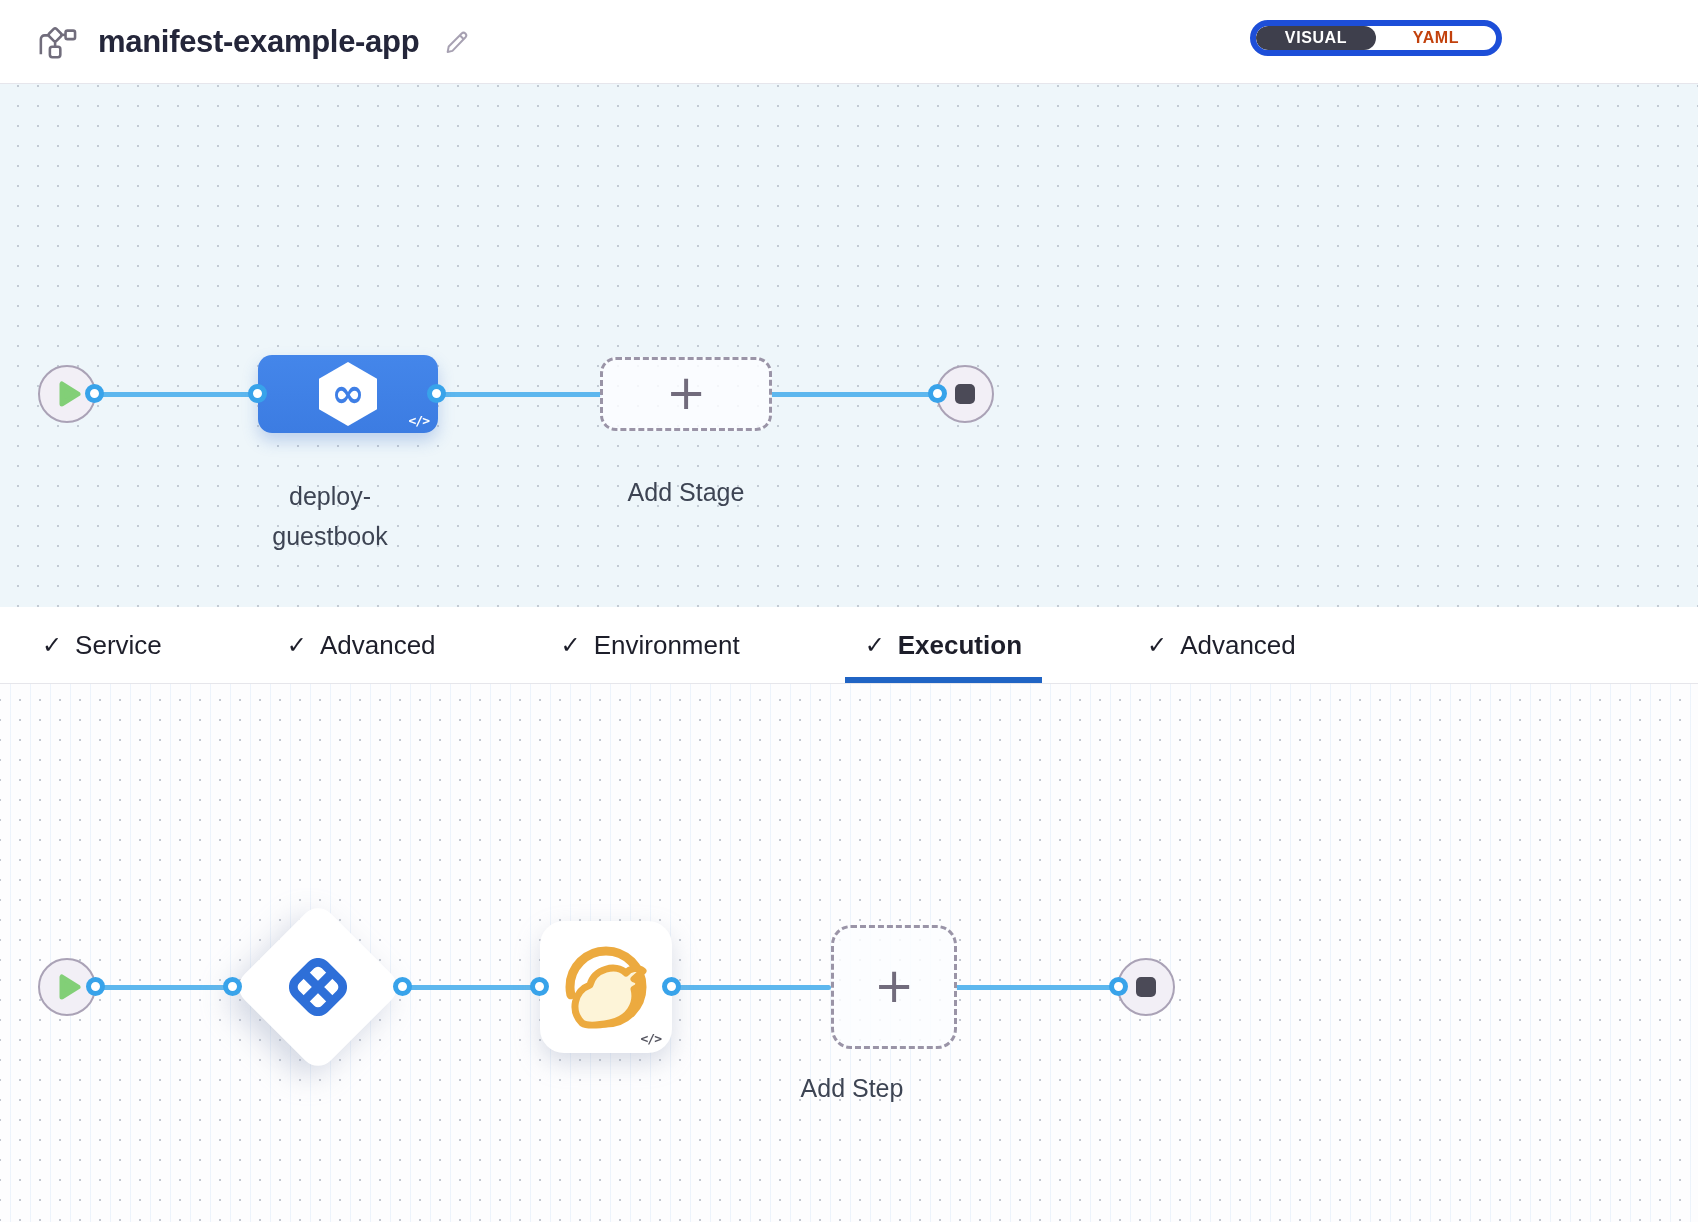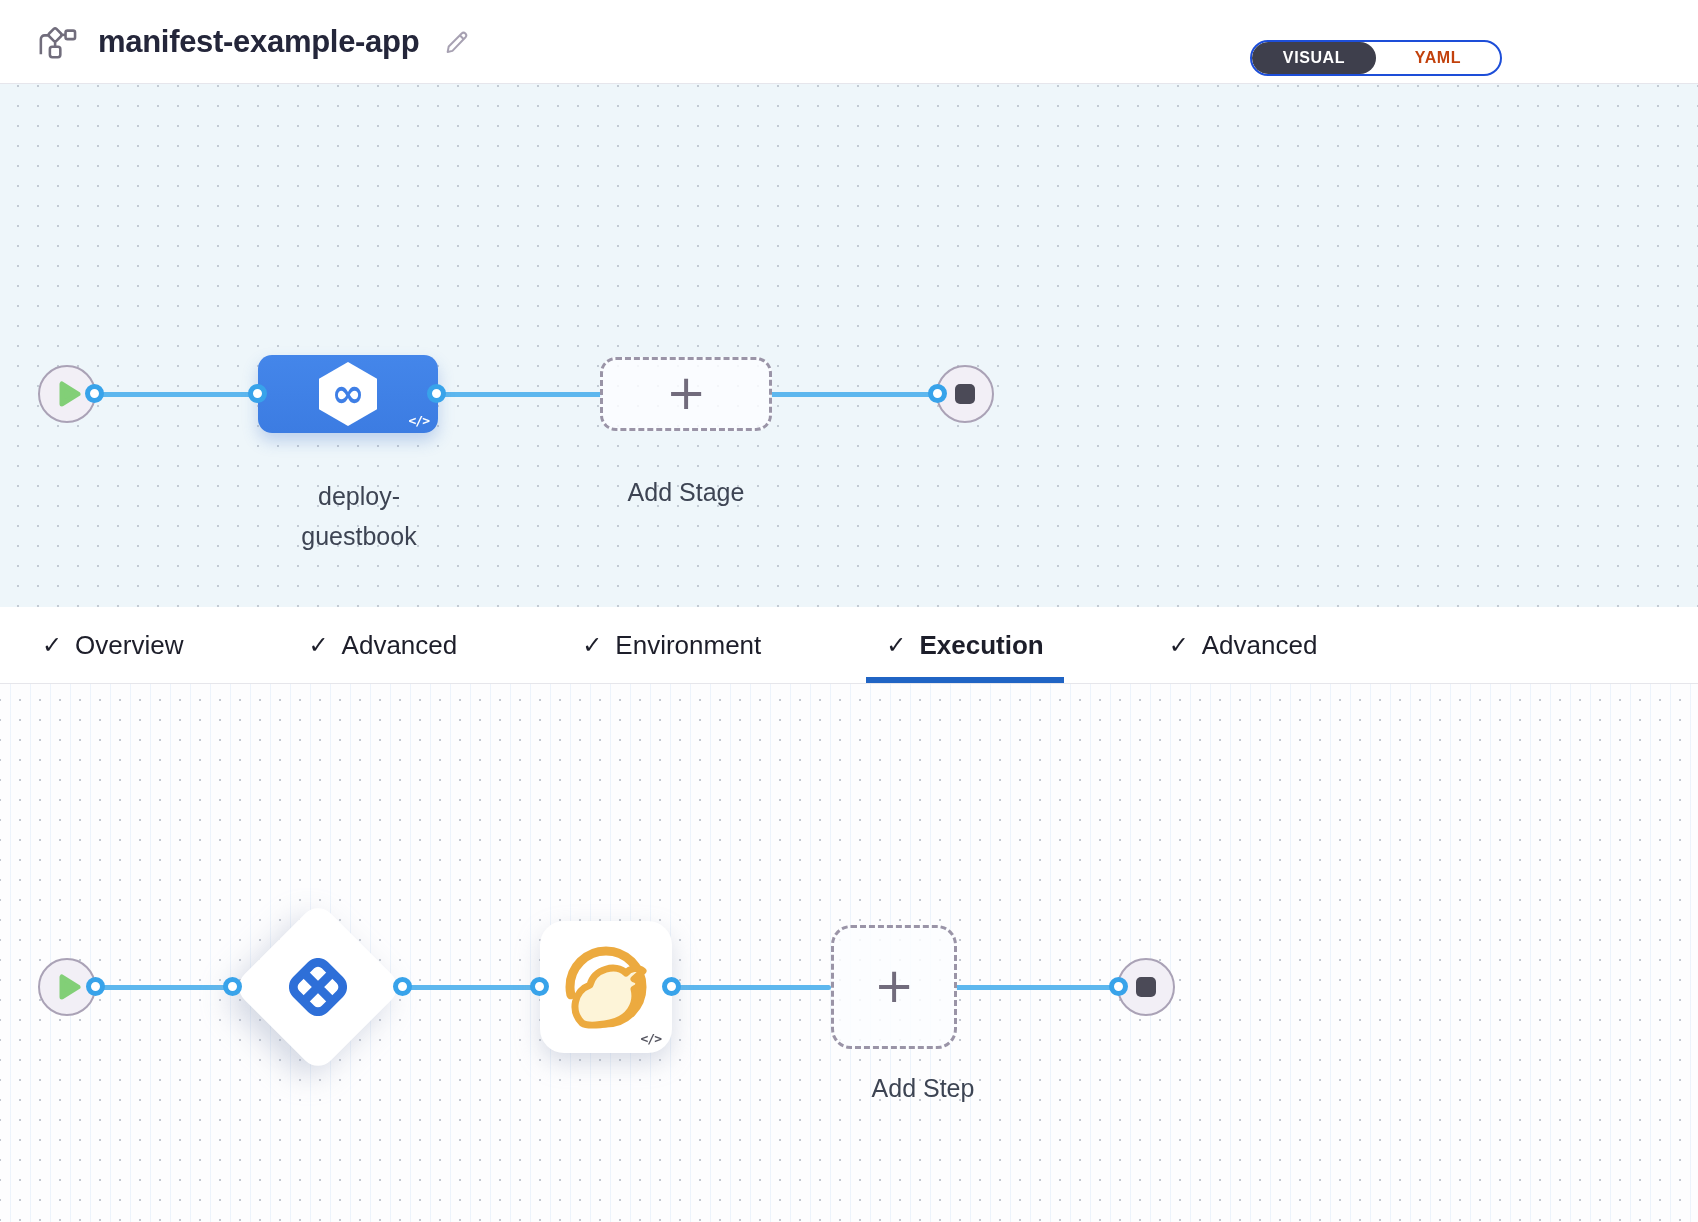--- a/index.html
+++ b/index.html
@@ -7,22 +7,22 @@
               font-family:"Liberation Sans", sans-serif; }
   .app { position:relative; width:1698px; height:1222px;border-radius:31px; }
 
   
   header { position:relative; height:84px; background:#fff;
            border-bottom:1px solid #e6e6ec; display:flex; align-items:center; }
   .hleft { display:flex; align-items:center; gap:18px; padding-left:34px; }
   .hleft h1 { font-size:31px; font-weight:700; color:#24263a; letter-spacing:-0.3px; }
   .edit-btn { background:none; border:none; cursor:pointer; display:flex; margin-left:6px; }
 
-  .toggle { position:absolute; right:196px; top:40px; height:36px; width:252px;
-            border:2px solid #1d4ed8; border-radius:18px; background:#fff;
+  .toggle { position:absolute; right:196px; top:20px; height:36px; width:252px;
+            border:6px solid #1d4ed8; border-radius:18px; background:#fff;
             display:flex; overflow:hidden; }
   .toggle .seg { flex:1; border:none; background:transparent; font-family:"Liberation Sans",sans-serif;
                  font-size:16px; font-weight:700; color:#c2410c; letter-spacing:0.6px; cursor:pointer; }
   .toggle .seg.active { background:#3e3f4c; color:#fff; border-radius:16px; }
 
   
   .stage-canvas { position:relative; height:523px;
     background-color:#eef6fa;
     background-image: radial-gradient(circle, #c2cad3 1.4px, transparent 1.5px);
     background-size: 20px 20px; background-position: 8px 12px; }
@@ -142,28 +142,28 @@
 
     <div class="endpoint" style="left:936px;top:281px;">
       <span class="stop-square"></span>
     </div>
 
     <div class="cdot" style="left:85px;top:300px;"></div>
     <div class="cdot" style="left:248px;top:300px;"></div>
     <div class="cdot" style="left:427px;top:300px;"></div>
     <div class="cdot" style="left:928px;top:300px;"></div>
 
-    <div class="node-label" style="left:264px;top:392px;">deploy-guestbook</div>
+    <div class="node-label" style="left:235px;top:392px;">deploy-guestbook</div>
     <div class="node-label" style="left:591px;top:388px;">Add Stage</div>
   </section>
 
   <nav class="tabs">
     <div class="tab">
       <span class="check">✓</span>
-      <span>Overview</span>
+      <span>Service</span>
     </div>
     <div class="tab">
       <span class="check">✓</span>
       <span>Advanced</span>
     </div>
     <div class="tab">
       <span class="check">✓</span>
       <span>Environment</span>
     </div>
     <div class="tab active">
@@ -219,16 +219,16 @@
       <span class="stop-square"></span>
     </div>
 
     <div class="cdot" style="left:86px;top:293px;"></div>
     <div class="cdot" style="left:223px;top:293px;"></div>
     <div class="cdot" style="left:393px;top:293px;"></div>
     <div class="cdot" style="left:530px;top:293px;"></div>
     <div class="cdot" style="left:662px;top:293px;"></div>
     <div class="cdot" style="left:1109px;top:293px;"></div>
 
-    <div class="node-label" style="left:828px;top:384px;">Add Step</div>
+    <div class="node-label" style="left:757px;top:384px;">Add Step</div>
   </section>
 
 </div>
 
 </body></html>

